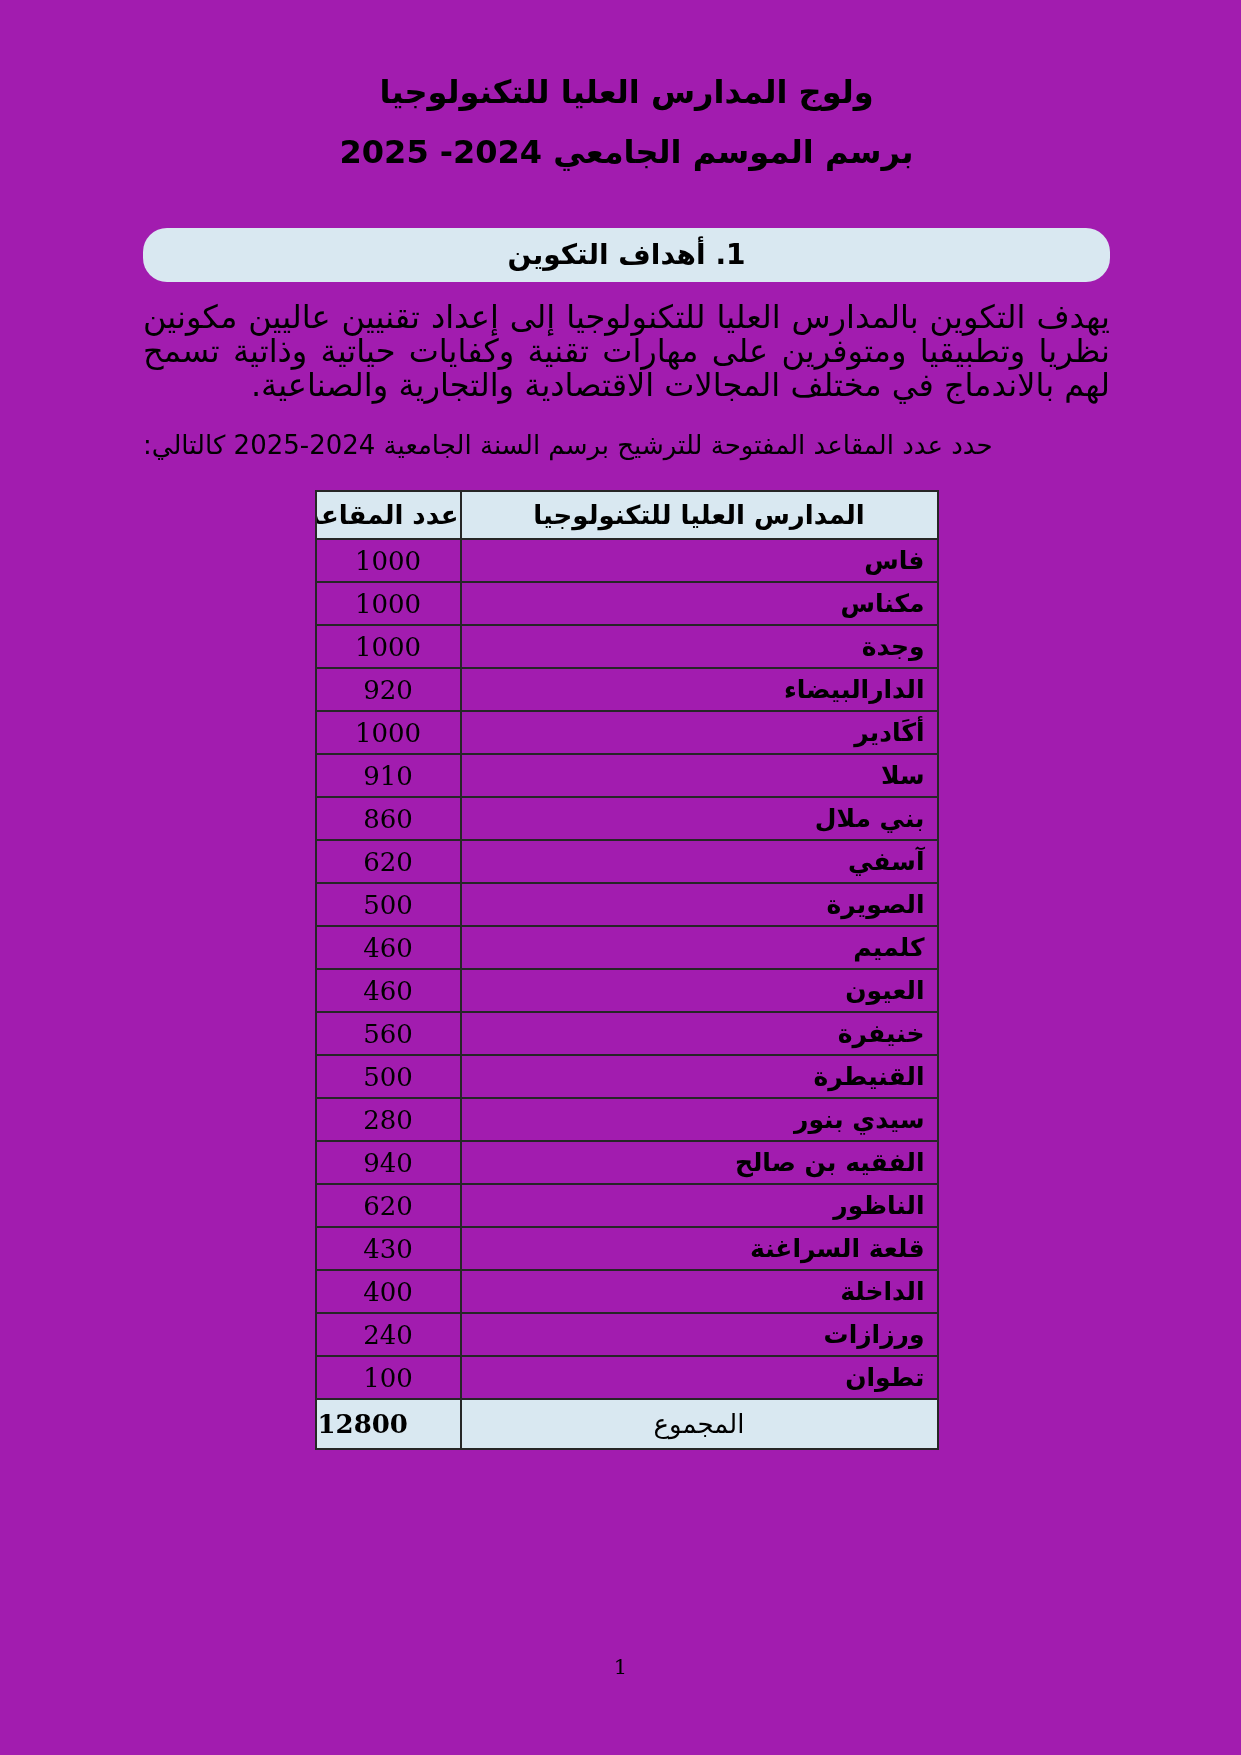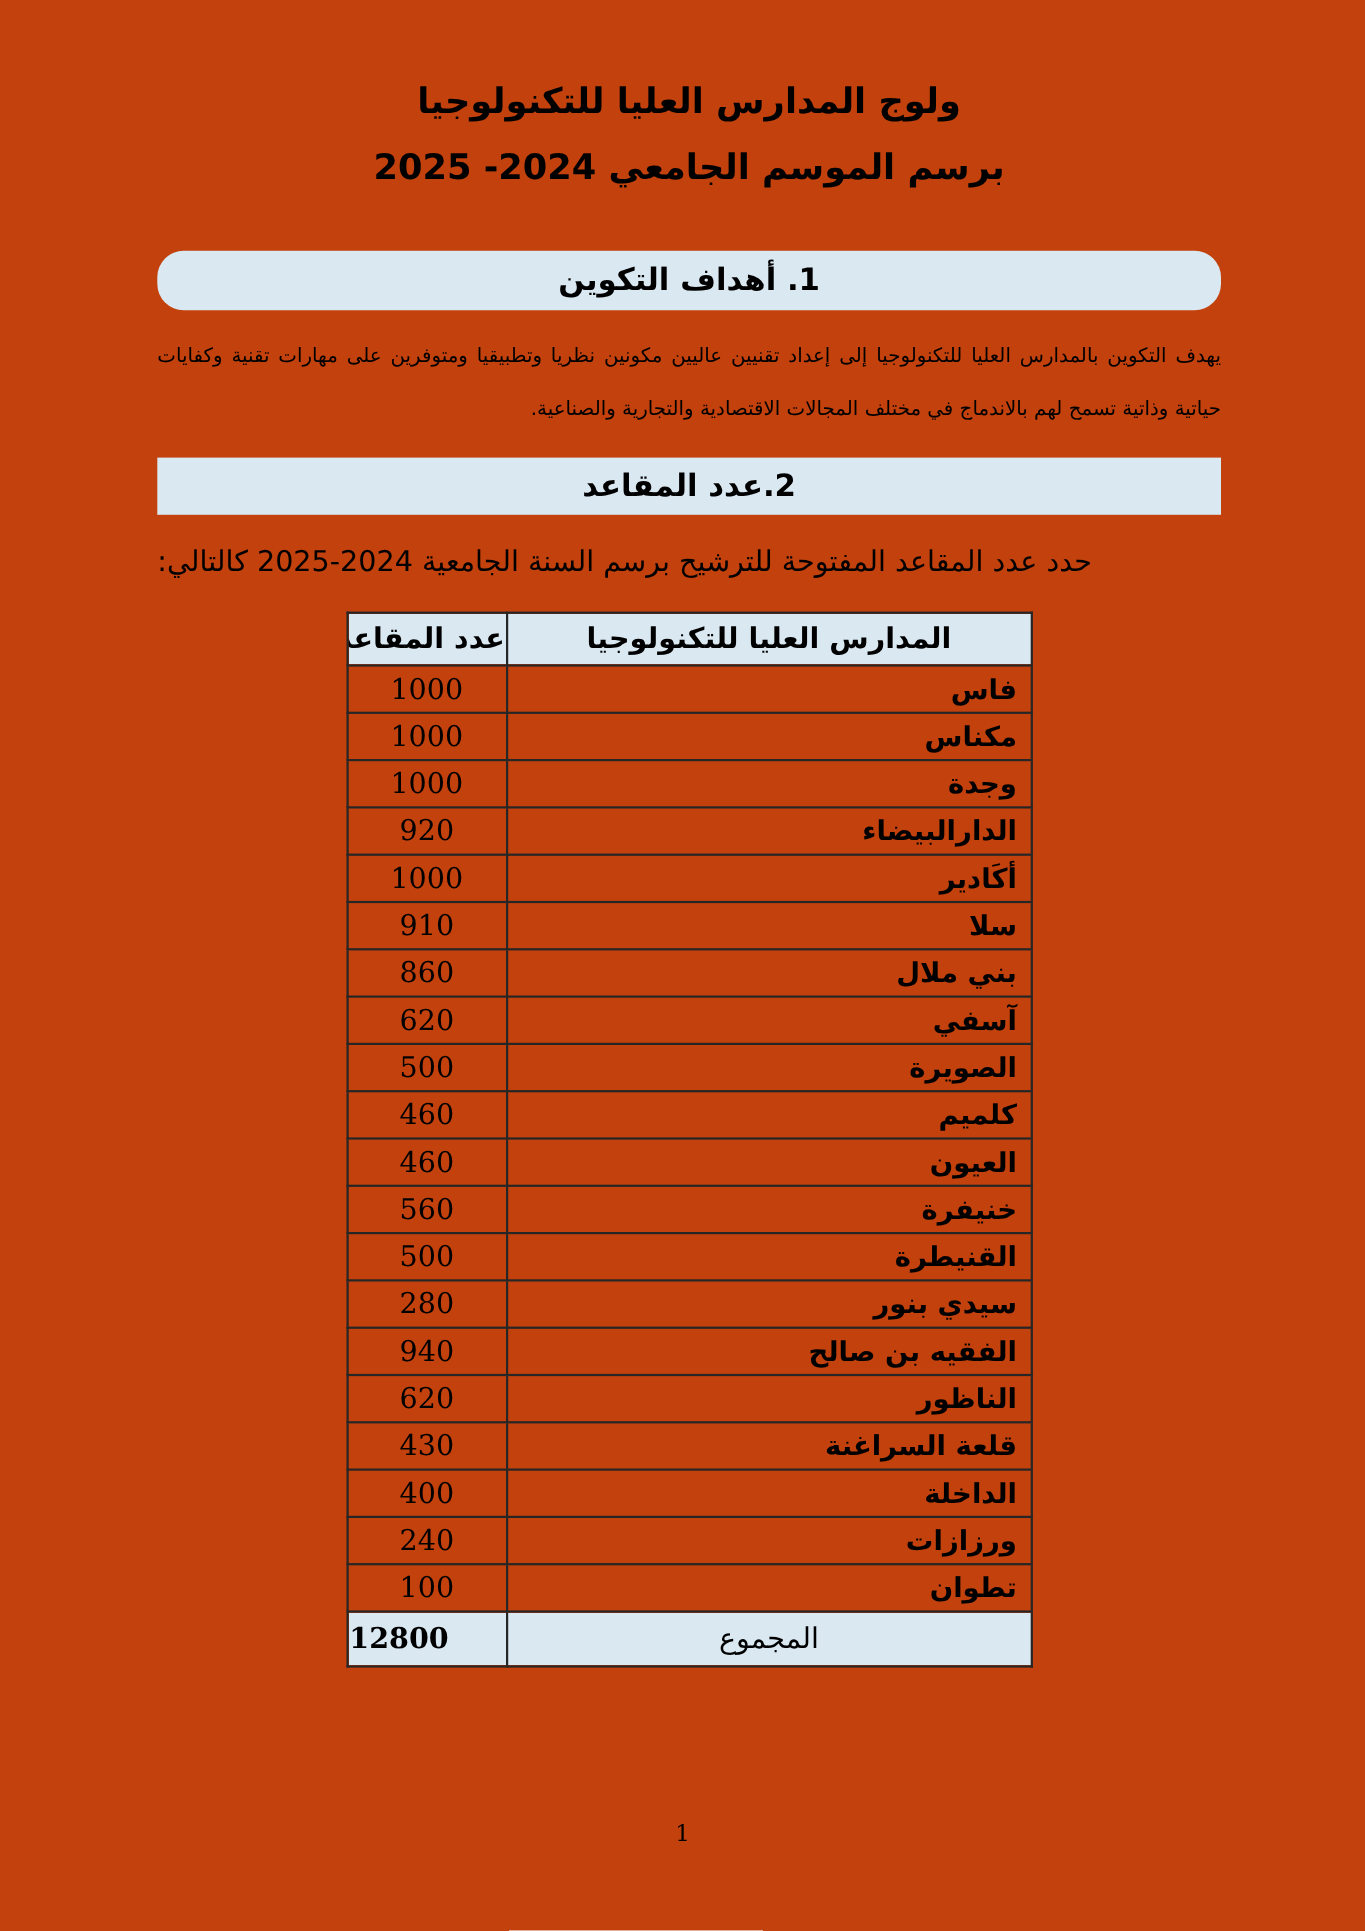--- a/index.html
+++ b/index.html
@@ -5,21 +5,21 @@
   html, body {
     margin: 0;
     padding: 0;
     background: #ffffff;
   }
   .page {
     position: relative;
     width: 1241px;
     height: 1755px;
     margin: 0 auto;
-    background: #c2410c;
+    background: #a21caf;
     box-sizing: border-box;
     padding: 62px 131px 0 143px;
     direction: rtl;
     color: var(--text, #000000);
     font-family: "DejaVu Sans", sans-serif;
     overflow: hidden;
   }
   .doc-title {
     margin: 0;
     text-align: center;
@@ -32,22 +32,22 @@
     line-height: 54px;
     background: var(--band-bg, #d9e8f1);
     text-align: center;
     font-weight: bold;
     font-size: 28px;
   }
   .band-1 { margin-top: 46px; border-radius: 24px; }
   .band-2 { margin-top: 20px; height: 52px; line-height: 52px; }
   .body-text {
     margin: 18px 0 0 0;
-    font-size: 18px;
-    line-height: 48px;
+    font-size: 32px;
+    line-height: 34px;
     text-align: justify;
   }
   .intro-line {
     margin: 22px 0 0 0;
     font-size: 26px;
     line-height: 42px;
     text-align: left;
   }
   table.seats-table {
     margin: 24px auto 0 auto;
@@ -116,21 +116,20 @@
 <div class="page">
 
   <h1 class="doc-title">ولوج المدارس العليا للتكنولوجيا</h1>
 
   <h1 class="doc-title">برسم الموسم الجامعي 2024- 2025</h1>
 
   <div class="band band-1">1. أهداف التكوين</div>
 
   <p class="body-text">يهدف التكوين بالمدارس العليا للتكنولوجيا إلى إعداد تقنيين عاليين مكونين نظريا وتطبيقيا ومتوفرين على مهارات تقنية وكفايات حياتية وذاتية تسمح لهم بالاندماج في مختلف المجالات الاقتصادية والتجارية والصناعية.</p>
 
-  <div class="band band-2">2.عدد المقاعد</div>
 
   <p class="intro-line">حدد عدد المقاعد المفتوحة للترشيح برسم السنة الجامعية 2024‏-2025 كالتالي:</p>
 
   <table class="seats-table">
     <colgroup>
       <col style="width:477px">
       <col style="width:145px">
     </colgroup>
     <thead>
       <tr>

